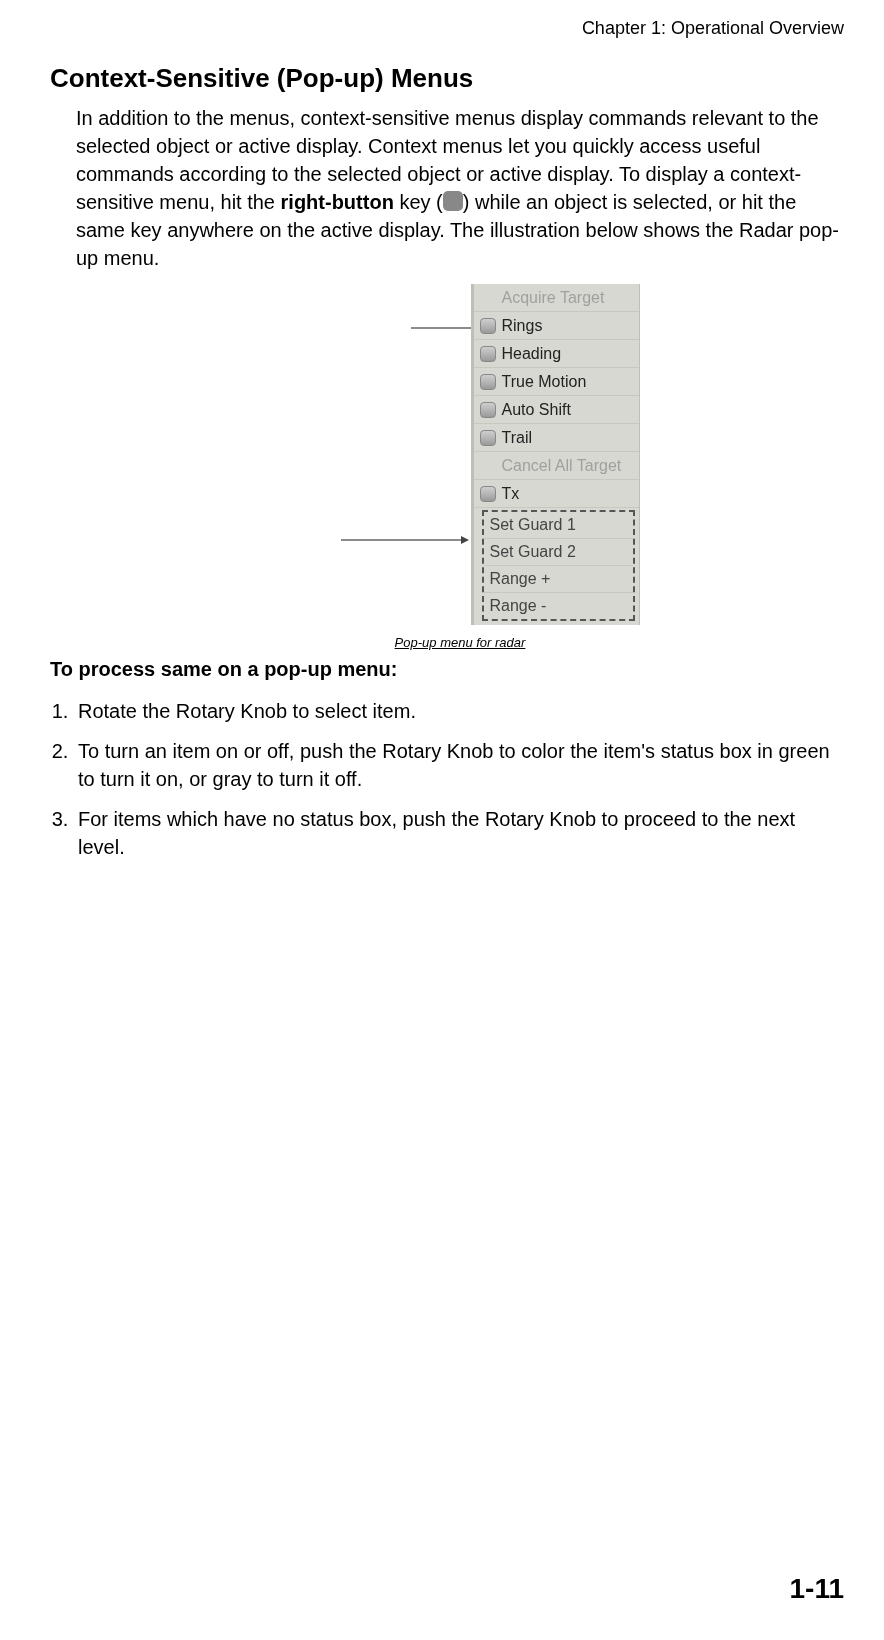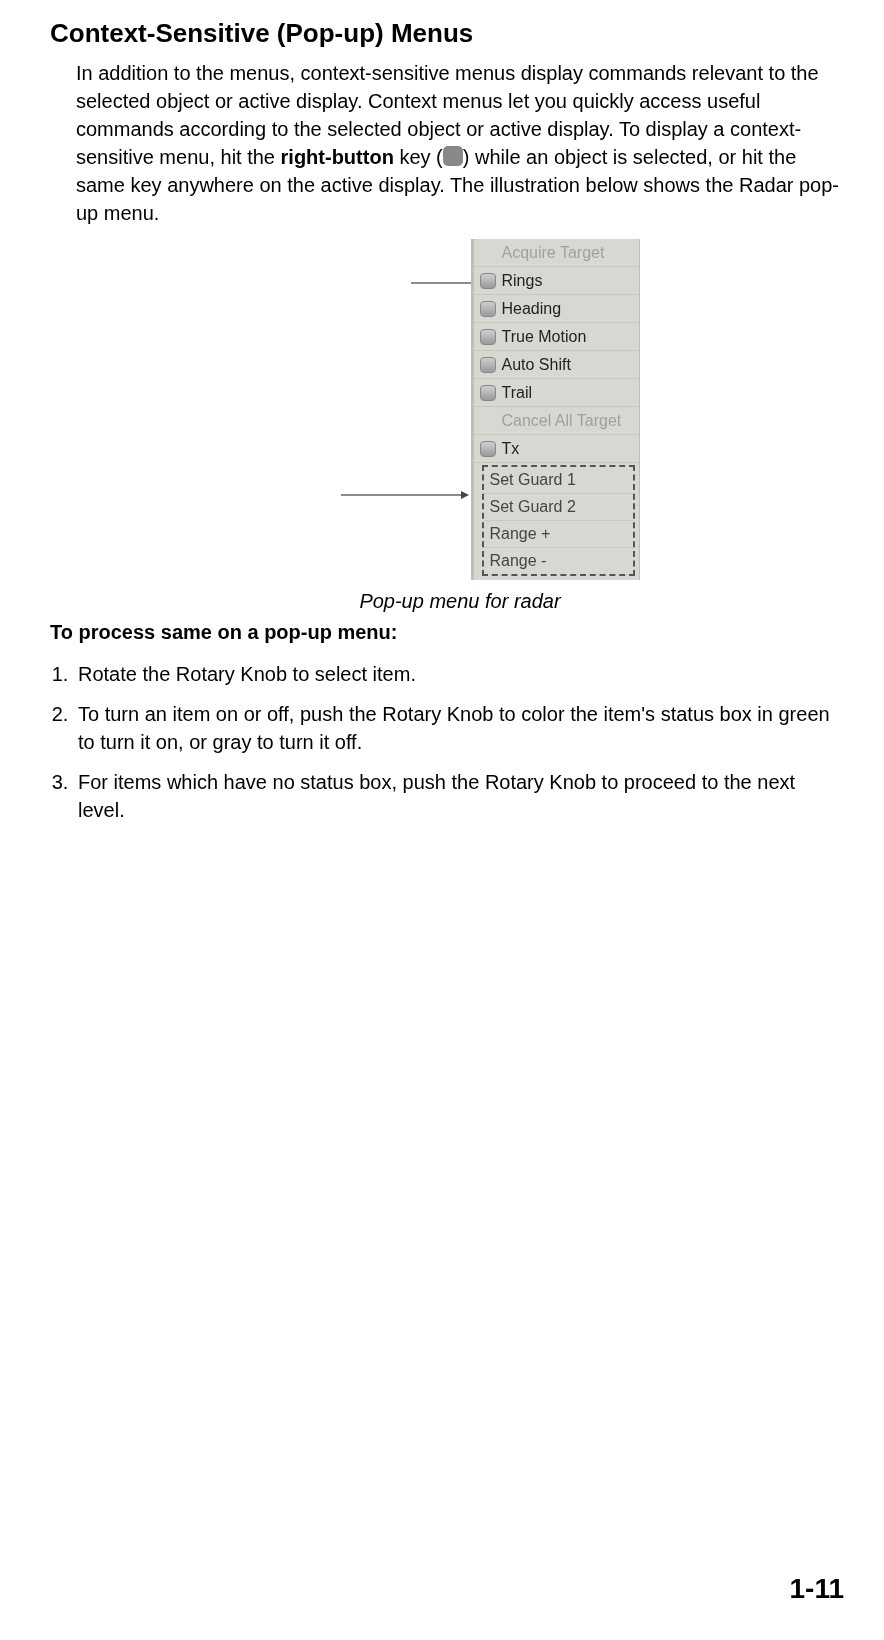--- a/index.html
+++ b/index.html
@@ -110,22 +110,23 @@
     display: flex;
     align-items: center;
     padding: 0 6px;
     border-bottom: 1px solid #c8c8c0;
     color: #444;
   }
   .dashed-box .di:last-child { border-bottom: none; }
   .caption {
     text-align: center;
     font-style: italic;
-    font-size: 20px;
+    font-size: 13px;
     margin: 10px 0 8px 0;
+    text-decoration: underline;
   }
   .subhead {
     font-weight: bold;
     font-size: 20px;
     margin: 4px 0 16px 0;
   }
   ol {
     font-size: 20px;
     line-height: 1.4;
     padding-left: 24px;
@@ -137,20 +138,21 @@
     bottom: 35px;
     right: 40px;
     font-size: 28px;
     font-weight: bold;
   }
 </style>
 </head>
 <body>
 
 <div class="page">
+  <div class="hdr">Chapter 1: Operational Overview</div>
 
   <h2>Context-Sensitive (Pop-up) Menus</h2>
 
   <div class="body-block">
     <p>
       <span>In addition to the menus, context-sensitive menus display commands relevant to the selected object or active display. Context menus let you quickly access useful commands according to the selected object or active display. To display a context-sensitive menu, hit the </span><strong>right-button</strong><span> key (</span><span class="icon-rb"></span><span>) while an object is selected, or hit the same key anywhere on the active display. The illustration below shows the Radar pop-up menu.</span>
     </p>
 
     <div class="figure">
       <div class="figwrap">

